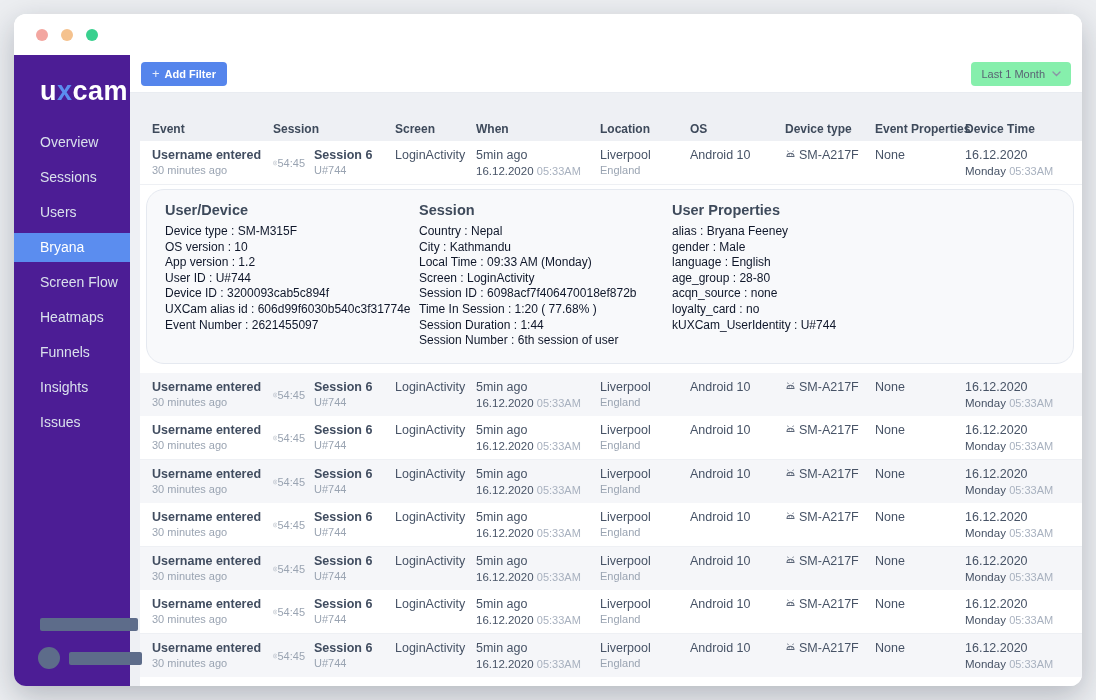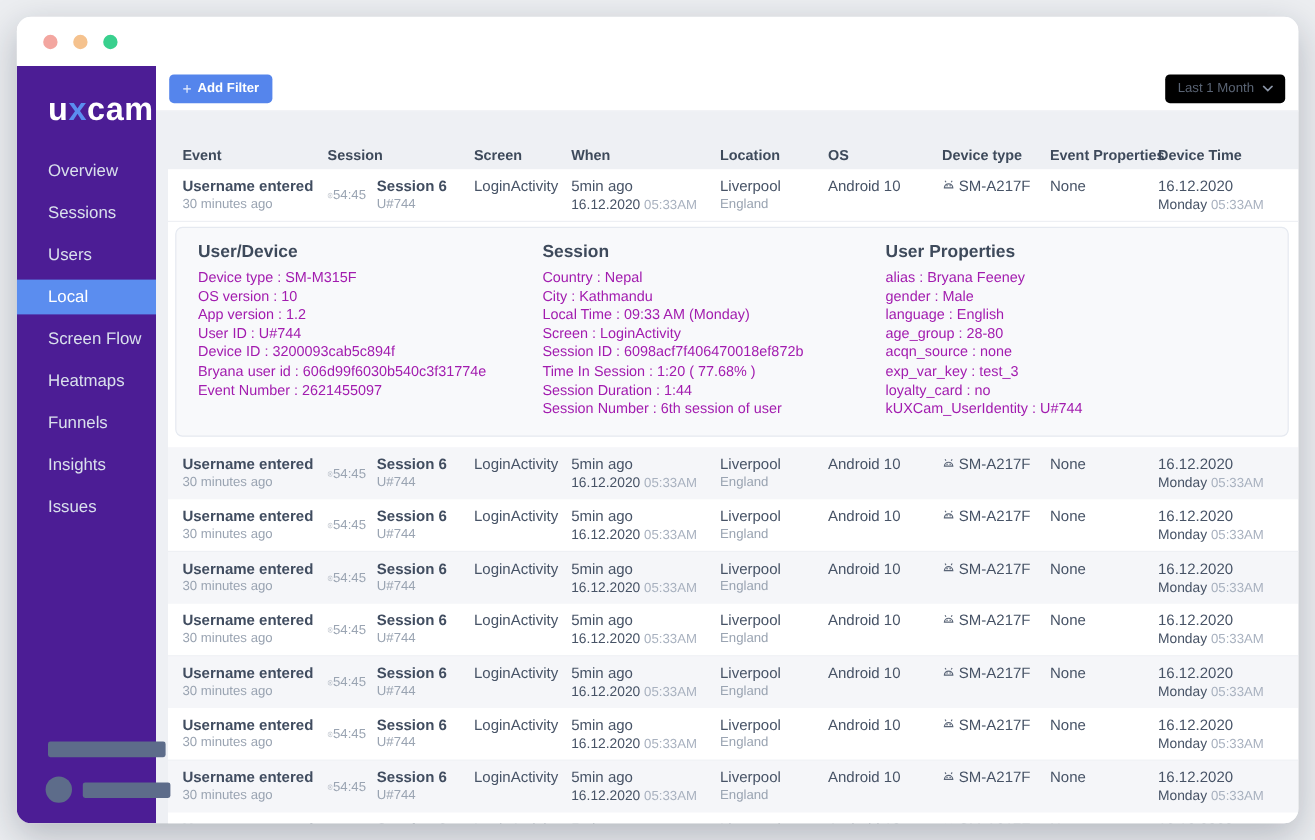--- a/index.html
+++ b/index.html
@@ -30,21 +30,21 @@
   .nav-item.active { background:#5b8def; color:#ffffff; height:29px; margin:3px 0; }
   .skel-bar1 { position:absolute; left:26px; bottom:55px; width:98px; height:13px; background:#5d6c8a; border-radius:2px; }
   .skel-circle { position:absolute; left:24px; bottom:17px; width:22px; height:22px; background:#5d6c8a; border-radius:50%; }
   .skel-bar2 { position:absolute; left:55px; bottom:21px; width:73px; height:13px; background:#5d6c8a; border-radius:2px; }
 
   
   .main { flex:1; display:flex; flex-direction:column; min-width:0; background:#eef0f4; }
   .topbar { height:38px; background:#ffffff; display:flex; align-items:center; justify-content:space-between; padding:0 11px; border-bottom:1px solid #e9ecf1; flex:0 0 auto; }
   .add-filter { background:#5585ec; color:#ffffff; border:none; border-radius:4px; height:24px; padding:0 11px; font-size:11px; font-weight:700; font-family:inherit; display:flex; align-items:center; gap:5px; cursor:pointer; }
   .add-filter .plus { opacity:.85; font-weight:400; font-size:13px; }
-  .date-range { background:#000000; color:#5a6474; border:none; border-radius:4px; height:24px; padding:0 10px; font-size:11px; font-family:inherit; display:flex; align-items:center; gap:7px; cursor:pointer; }
+  .date-range { background:#86efac; color:#5a6474; border:none; border-radius:4px; height:24px; padding:0 10px; font-size:11px; font-family:inherit; display:flex; align-items:center; gap:7px; cursor:pointer; }
   .date-range svg { display:block; }
 
   .content { flex:1; padding:24px 0 0 10px; min-height:0; }
   .table { background:transparent; }
   .thead { display:grid; grid-template-columns:133px 110px 85px 120px 90px 95px 90px 90px 1fr; height:24px; align-items:center; font-size:12px; font-weight:700; color:#3e4a5b; }
   .thead .hcell { padding-left:12px; white-space:nowrap; }
   .thead .hcell.h-session { padding-left:0; }
   .thead .hcell.h-when { padding-left:8px; }
 
   .trow { display:grid; grid-template-columns:133px 110px 85px 120px 90px 95px 90px 90px 1fr; background:#ffffff; border-bottom:1px solid #eef0f4; padding:6px 0 5px 0; min-height:41px; cursor:pointer; }
@@ -56,42 +56,42 @@
   .pri.b { font-weight:700; color:#414d60; }
   .sec { font-size:11px; color:#9aa4b2; line-height:14px; white-space:nowrap; }
   .play-col { display:flex; flex-direction:row; align-items:center; width:32px; flex:0 0 auto; }
   .play-btn { width:16px; height:16px; display:block; cursor:pointer; }
   .c-devtype { display:flex; align-items:flex-start; gap:3px; }
   .c-devtype svg { margin-top:2px; flex:0 0 auto; }
   .inline-sec { font-size:11px; color:#a8b1bf; }
 
   
   .panel-wrap { background:#ffffff; padding:4px 8px 9px 6px; }
-  .panel { background:#f8f9fb; border:1px solid #e5e9f0; border-radius:6px; padding:12px 0 14px 18px; display:grid; grid-template-columns:254px 253px 1fr;gap:33px; }
+  .panel { background:#f8f9fb; border:1px solid #e5e9f0; border-radius:18px; padding:12px 0 14px 18px; display:grid; grid-template-columns:254px 253px 1fr; }
   .ptitle { font-size:14.5px; font-weight:700; color:#3e4a5b; margin-bottom:6px; }
-  .pline { font-size:12px; color:#a21caf; line-height:15.6px; white-space:nowrap; }
+  .pline { font-size:12px; color:#0f172a; line-height:15.6px; white-space:nowrap; }
 </style>
 </head>
 <body>
 
 <div class="window">
   <div class="titlebar">
     <span class="dot" id="dot-close" style="background: rgb(243, 166, 160);"></span>
     <span class="dot" id="dot-min" style="background: rgb(245, 194, 142);"></span>
     <span class="dot" id="dot-max" style="background: rgb(57, 208, 142);"></span>
   </div>
   <div class="app-body">
 
     <aside class="sidebar">
       <div class="logo"><span>u</span><span class="accent">x</span><span>cam</span></div>
       <nav id="nav">
           <div class="nav-item">Overview</div>
           <div class="nav-item">Sessions</div>
           <div class="nav-item">Users</div>
-          <div class="nav-item active">Local</div>
+          <div class="nav-item active">Bryana</div>
           <div class="nav-item">Screen Flow</div>
           <div class="nav-item">Heatmaps</div>
           <div class="nav-item">Funnels</div>
           <div class="nav-item">Insights</div>
           <div class="nav-item">Issues</div>
         </nav>
       <div class="skel-bar1"></div>
       <div class="skel-circle"></div>
       <div class="skel-bar2"></div>
     </aside>
@@ -179,21 +179,21 @@
           <div class="panel-wrap">
             <div class="panel">
               <div>
                 <div class="ptitle">User/Device</div>
                 <div>
                     <div class="pline">Device type : SM-M315F</div>
                     <div class="pline">OS version : 10</div>
                     <div class="pline">App version : 1.2</div>
                     <div class="pline">User ID : U#744</div>
                     <div class="pline">Device ID : 3200093cab5c894f</div>
-                    <div class="pline">Bryana user id : 606d99f6030b540c3f31774e</div>
+                    <div class="pline">UXCam alias id : 606d99f6030b540c3f31774e</div>
                     <div class="pline">Event Number : 2621455097</div>
                   </div>
               </div>
               <div>
                 <div class="ptitle">Session</div>
                 <div>
                     <div class="pline">Country : Nepal</div>
                     <div class="pline">City : Kathmandu</div>
                     <div class="pline">Local Time : 09:33 AM (Monday)</div>
                     <div class="pline">Screen : LoginActivity</div>
@@ -204,21 +204,20 @@
                   </div>
               </div>
               <div>
                 <div class="ptitle">User Properties</div>
                 <div>
                     <div class="pline">alias : Bryana Feeney</div>
                     <div class="pline">gender : Male</div>
                     <div class="pline">language : English</div>
                     <div class="pline">age_group : 28-80</div>
                     <div class="pline">acqn_source : none</div>
-                    <div class="pline">exp_var_key : test_3</div>
                     <div class="pline">loyalty_card : no</div>
                     <div class="pline">kUXCam_UserIdentity : U#744</div>
                   </div>
               </div>
             </div>
           </div>
 
           <div id="rows-after">
   <div class="trow alt">
     <div class="cell c-event">

